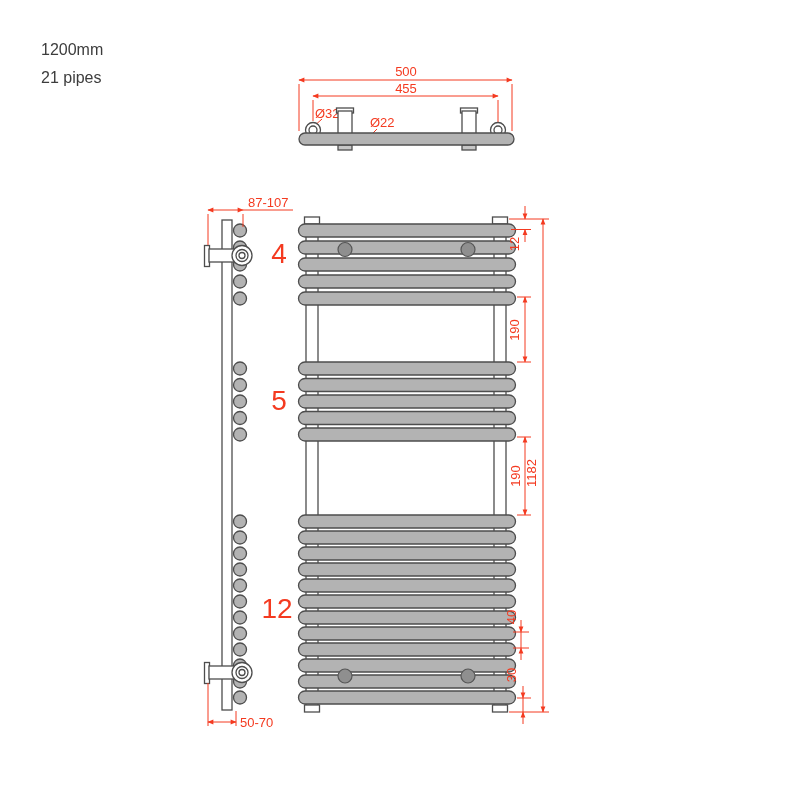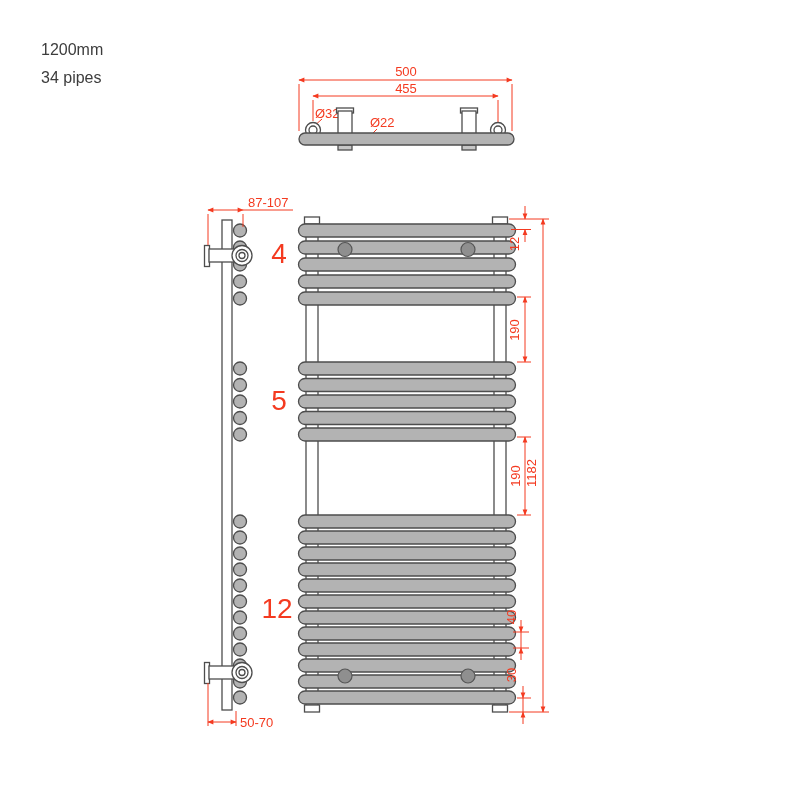--- a/index.html
+++ b/index.html
@@ -16,21 +16,21 @@
   .dim-text{font-family:"Liberation Sans",sans-serif;font-size:13px;fill:var(--red);stroke:none;}
   .big-num{font-family:"Liberation Sans",sans-serif;font-size:28px;fill:var(--red);stroke:none;}
 </style>
 </head>
 <body>
 
 <div class="canvas">
 
   <div class="title-block">
     <div>1200mm</div>
-    <div>34 pipes</div>
+    <div>21 pipes</div>
   </div>
 
   <svg width="800" height="800" viewBox="0 0 800 800">
     <defs>
       <marker id="arw" viewBox="0 0 10 10" refX="9" refY="5" markerWidth="8" markerHeight="6" orient="auto-start-reverse">
           <path d="M0,1 L10,5 L0,9 z" fill="#f43a20"></path>
         </marker>
     </defs>
 
     <g>

